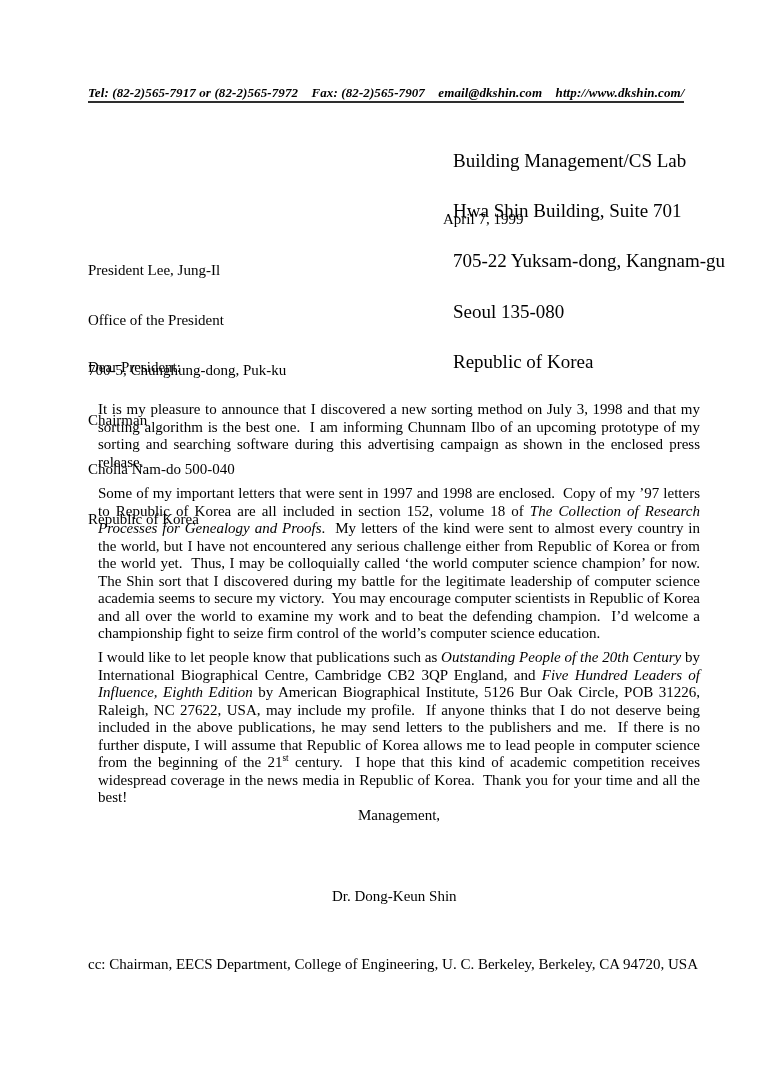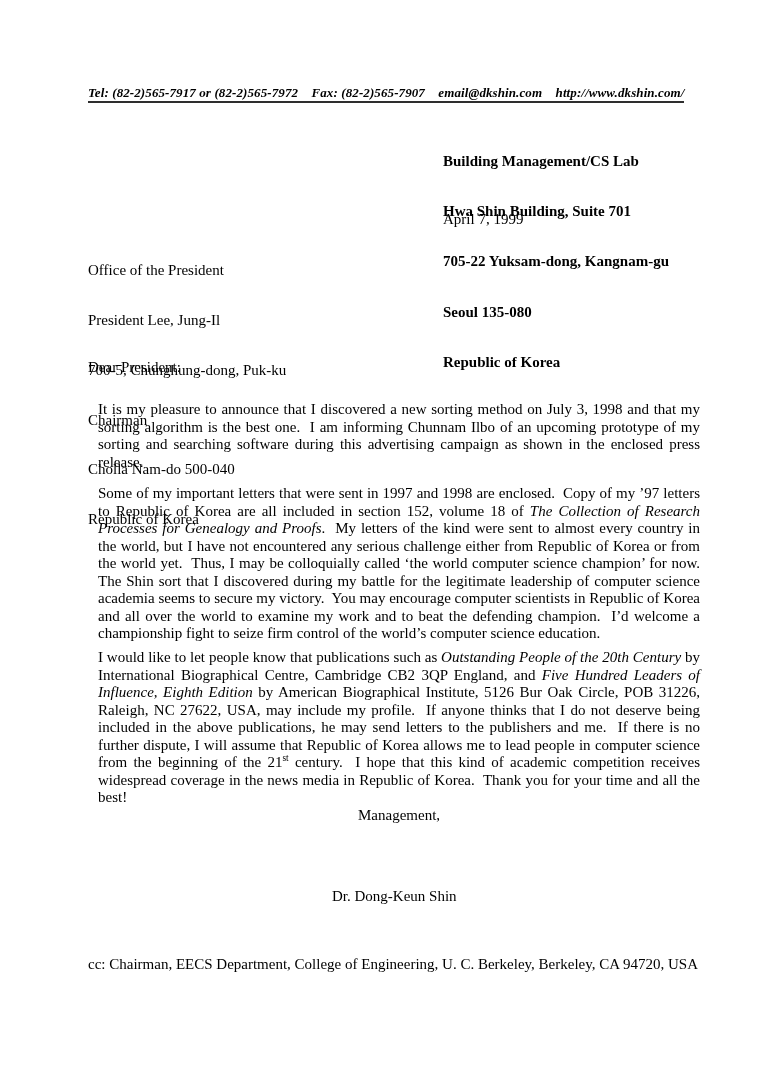--- a/index.html
+++ b/index.html
@@ -27,24 +27,24 @@
   .header-text {
     font-style: italic;
     font-weight: bold;
     border-bottom: 2px solid #2e2e2e;
     padding-bottom: 1px;
     white-space: pre;
     letter-spacing: 0.1px;
   }
 
   .sender-block {
-    left: 443px;
+    left: 453px;
     top: 119px;
-    font-size: 15px;
-    font-weight: bold;
+    font-size: 19px;
+    font-weight: normal;
     line-height: 16.8px;
     white-space: pre;
   }
   .date-line {
     left: 443px;
     top: 211px;
     font-size: 15px;
     text-align: right;
   }
   .recipient-block {
@@ -106,22 +106,22 @@
     <div>Building Management/CS Lab</div>
     <div>Hwa Shin Building, Suite 701</div>
     <div>705-22 Yuksam-dong, Kangnam-gu</div>
     <div>Seoul 135-080</div>
     <div>Republic of Korea</div>
   </div>
 
   <div class="abs date-line">April 7, 1999</div>
 
   <div class="abs recipient-block">
+    <div>President Lee, Jung-Il</div>
     <div>Office of the President</div>
-    <div>President Lee, Jung-Il</div>
     <div>700-5, Chunghung-dong, Puk-ku</div>
     <div>Chairman</div>
     <div>Cholla Nam-do 500-040</div>
     <div>Republic of Korea</div>
   </div>
 
   <div class="abs salutation">Dear President:</div>
 
   <p class="abs para para-1"><span>It is my pleasure to announce that I discovered a new sorting method on July 3, 1998 and that my sorting algorithm is the best one.  I am informing Chunnam Ilbo of an upcoming prototype of my sorting and searching software during this advertising campaign as shown in the enclosed press release.</span></p>
 

